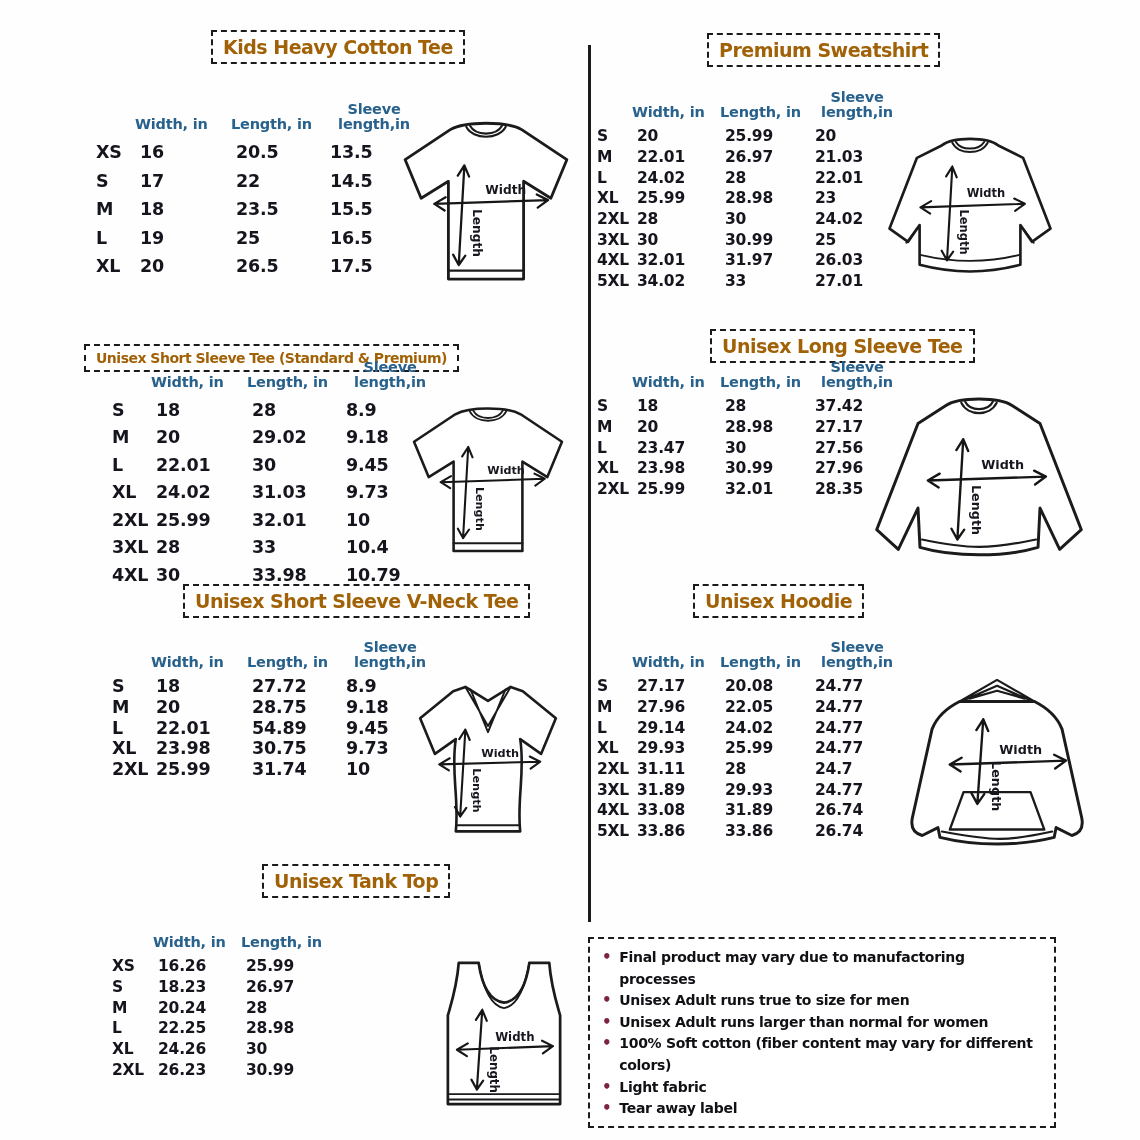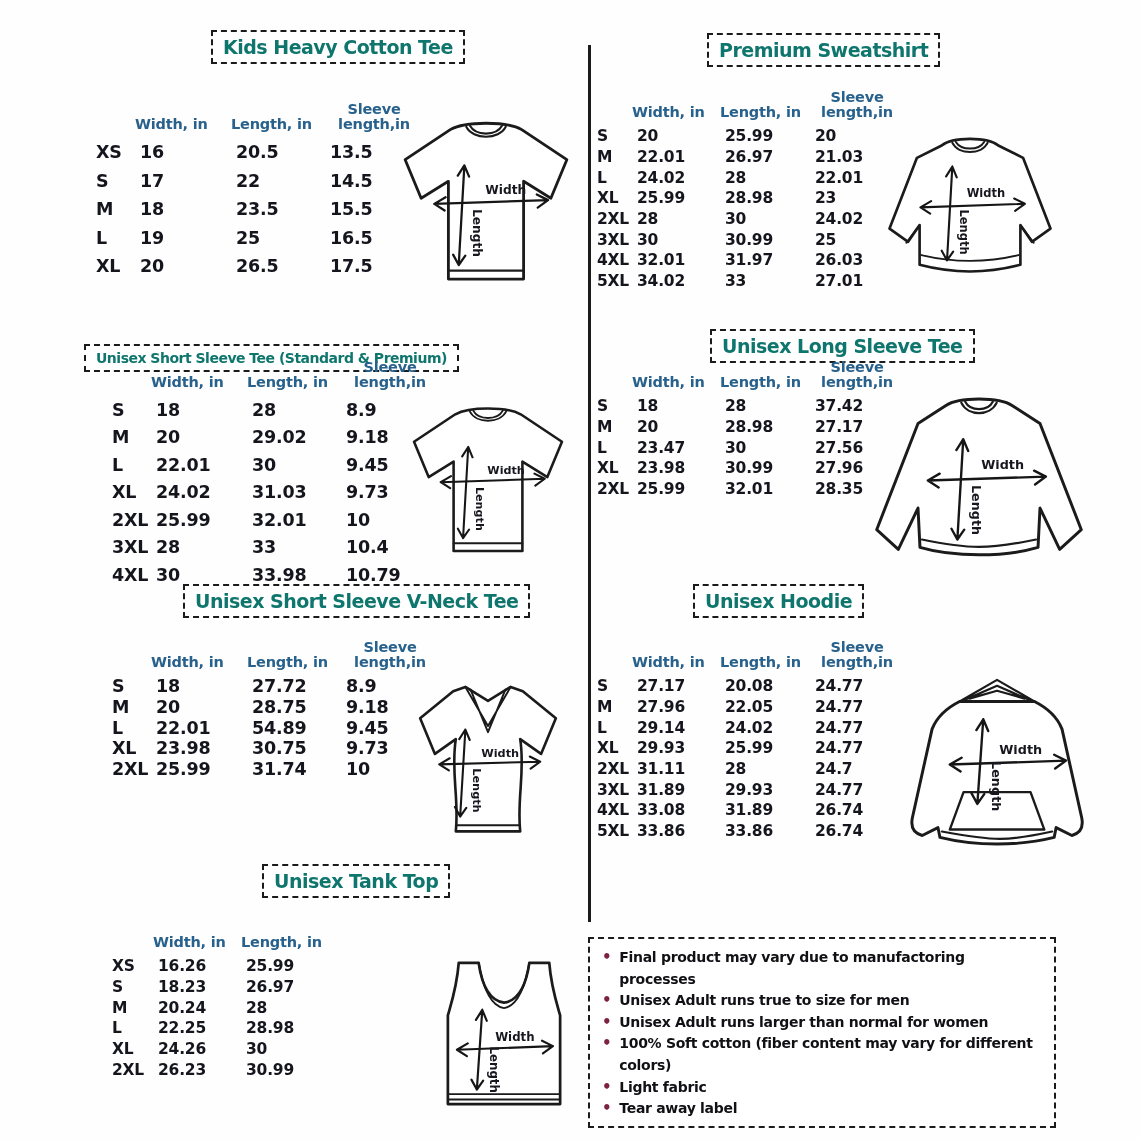--- a/index.html
+++ b/index.html
@@ -3,21 +3,21 @@
 <meta charset="utf-8">
 <style>
   html,body{margin:0;padding:0;}
   body{background:#ffffff;font-family:"DejaVu Sans",sans-serif;}
   #page{position:relative;width:1140px;height:1140px;background:#fefefe;overflow:hidden;color:#15151e;}
 
   .title-box{
     position:absolute;display:inline-block;white-space:nowrap;
     border:2px dashed #1b1b1b;background:#fff;
     padding:4px 10px;font-weight:700;font-size:19px;letter-spacing:-0.5px;
-    color:#0f766e;
+    color:#a16207;
   }
   .title-sm{font-size:14px;margin-top:40px;}
 
   .divider{position:absolute;background:#1b1b1b;}
 
   .size-table{position:absolute;}
   .trow{display:grid;align-items:center;}
   .cols4L{ }
   .size-table.cols4L .trow{grid-template-columns:44px 96px 94px 88px;}
   .size-table.cols4R .trow{grid-template-columns:40px 88px 90px 84px;}

